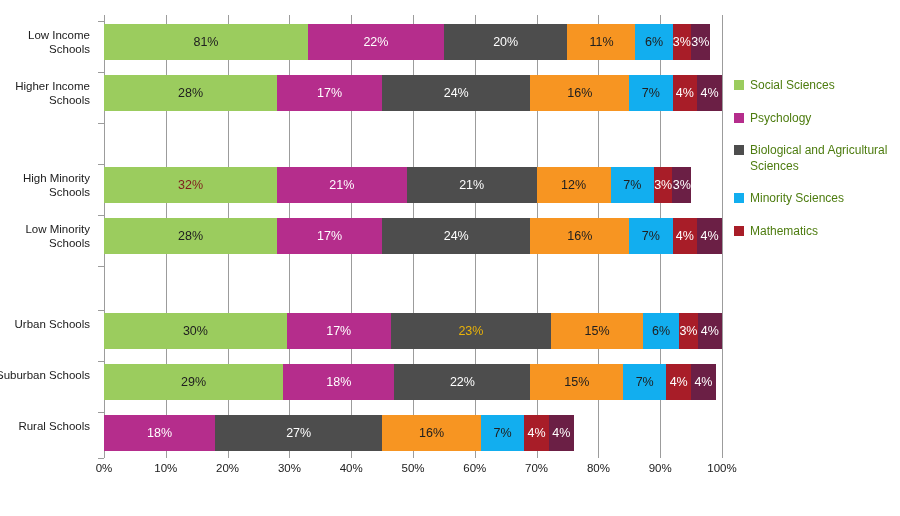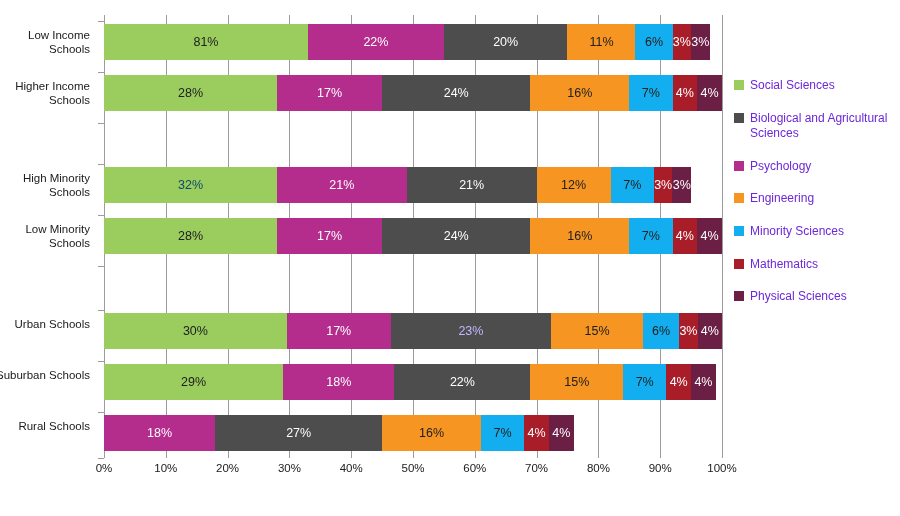--- a/index.html
+++ b/index.html
@@ -134,21 +134,21 @@
   }
   .legend-swatch {
     width: 10px;
     height: 10px;
     flex: 0 0 10px;
     margin-top: 2px;
     margin-right: 6px;
   }
   .legend-label {
     font-size: 12px;
-    color: #6d28d9;
+    color: #4d7c0f;
     line-height: 1.3;
   }
 </style>
 </head>
 <body>
 
 <div id="chart-root">
 
   <div id="ycats">
       <div class="ycat" style="top: 13px;">Low Income Schools</div>
@@ -215,21 +215,21 @@
             <span>7%</span>
           </div>
           <div class="seg" style="width: 24.72px; background: rgb(168, 29, 40); color: rgb(255, 255, 255);">
             <span>4%</span>
           </div>
           <div class="seg" style="width: 24.72px; background: rgb(107, 31, 69); color: rgb(255, 255, 255);">
             <span>4%</span>
           </div>
         </div>
         <div class="bar-row" style="top: 152px; height: 36px;">
-          <div class="seg" style="width: 173px; background: rgb(155, 204, 94); color: #0c4a6e;">
+          <div class="seg" style="width: 173px; background: rgb(155, 204, 94); color: #7f1d1d;">
             <span>32%</span>
           </div>
           <div class="seg" style="width: 129.78px; background: rgb(181, 45, 140); color: rgb(255, 255, 255);">
             <span>21%</span>
           </div>
           <div class="seg" style="width: 129.78px; background: rgb(77, 77, 77); color: rgb(255, 255, 255);">
             <span>21%</span>
           </div>
           <div class="seg" style="width: 74.16px; background: rgb(247, 149, 34); color: rgb(32, 32, 32);">
             <span>12%</span>
@@ -267,21 +267,21 @@
             <span>4%</span>
           </div>
         </div>
         <div class="bar-row" style="top: 298px; height: 36px;">
           <div class="seg" style="width: 185.4px; background: rgb(155, 204, 94); color: rgb(32, 32, 32);">
             <span>30%</span>
           </div>
           <div class="seg" style="width: 105.06px; background: rgb(181, 45, 140); color: rgb(255, 255, 255);">
             <span>17%</span>
           </div>
-          <div class="seg" style="width: 163px; background: rgb(77, 77, 77); color: #c4b5fd; align-items: center;">
+          <div class="seg" style="width: 163px; background: rgb(77, 77, 77); color: #eab308; align-items: center;">
             <span>23%</span>
           </div>
           <div class="seg" style="width: 92.7px; background: rgb(247, 149, 34); color: rgb(32, 32, 32);">
             <span>15%</span>
           </div>
           <div class="seg" style="width: 37.08px; background: rgb(18, 174, 239); color: rgb(32, 32, 32);">
             <span>6%</span>
           </div>
           <div class="seg" style="width: 18.54px; background: rgb(168, 29, 40); color: rgb(255, 255, 255);">
             <span>3%</span>
@@ -349,42 +349,34 @@
       <div class="xlabel" style="left: 556.2px;">90%</div>
       <div class="xlabel" style="left: 618px;">100%</div>
     </div>
 
   <div id="legend">
       <div class="legend-item">
         <div class="legend-swatch" style="background: rgb(155, 204, 94);"></div>
         <div class="legend-label">Social Sciences</div>
       </div>
       <div class="legend-item">
+        <div class="legend-swatch" style="background: rgb(181, 45, 140);"></div>
+        <div class="legend-label">Psychology</div>
+      </div>
+      <div class="legend-item">
         <div class="legend-swatch" style="background: rgb(77, 77, 77);"></div>
         <div class="legend-label">Biological and Agricultural Sciences</div>
       </div>
       <div class="legend-item">
-        <div class="legend-swatch" style="background: rgb(181, 45, 140);"></div>
-        <div class="legend-label">Psychology</div>
-      </div>
-      <div class="legend-item">
-        <div class="legend-swatch" style="background: rgb(247, 149, 34);"></div>
-        <div class="legend-label">Engineering</div>
-      </div>
-      <div class="legend-item">
         <div class="legend-swatch" style="background: rgb(18, 174, 239);"></div>
         <div class="legend-label">Minority Sciences</div>
       </div>
       <div class="legend-item">
         <div class="legend-swatch" style="background: rgb(168, 29, 40);"></div>
         <div class="legend-label">Mathematics</div>
-      </div>
-      <div class="legend-item">
-        <div class="legend-swatch" style="background: rgb(107, 31, 69);"></div>
-        <div class="legend-label">Physical Sciences</div>
       </div>
     </div>
 
 <div class="ytick" style="top: 21px;"></div>
     <div class="ytick" style="top: 72px;"></div>
     <div class="ytick" style="top: 123px;"></div>
     <div class="ytick" style="top: 164px;"></div>
     <div class="ytick" style="top: 215px;"></div>
     <div class="ytick" style="top: 266px;"></div>
     <div class="ytick" style="top: 310px;"></div>

